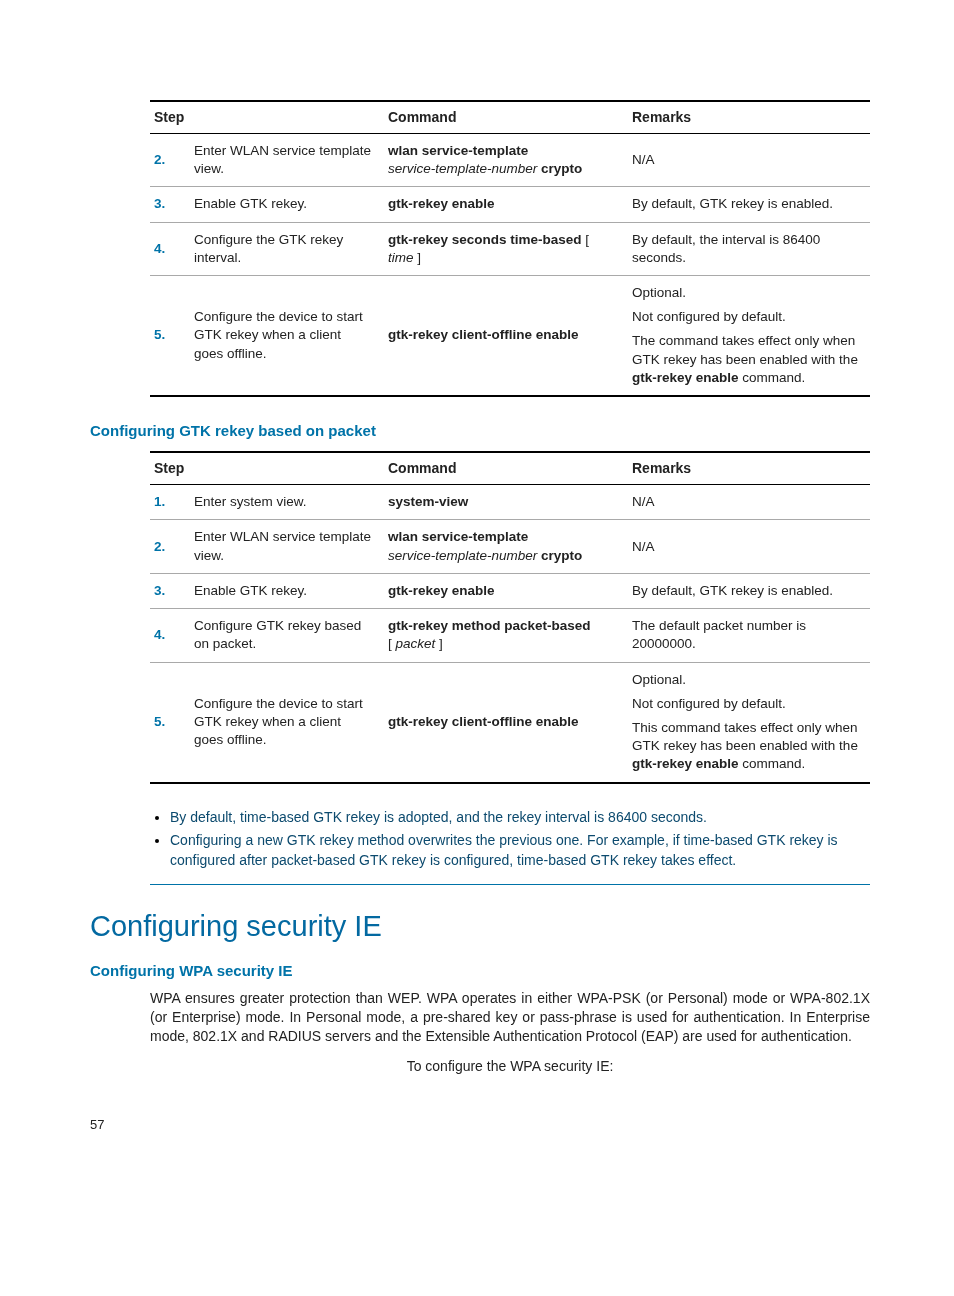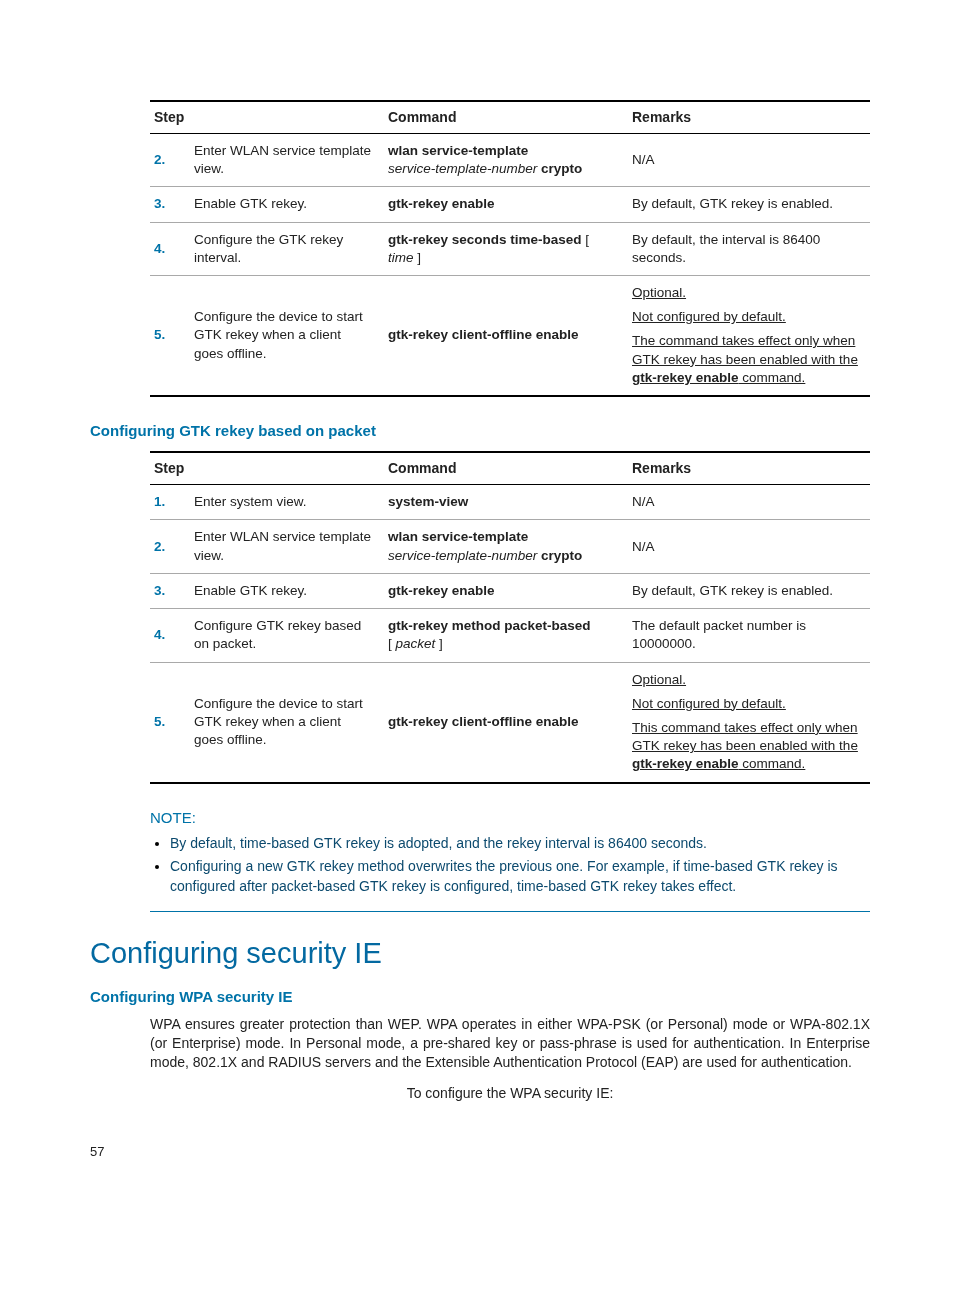--- a/index.html
+++ b/index.html
@@ -78,21 +78,21 @@
     margin: 8px 0 12px 60px;
     width: 720px;
     font-size: 14px;
     text-align: justify;
   }
   .page-num {
     text-align: left;
     font-size: 13px;
     margin-top: 40px;
   }
-  .rparas p { margin: 0 0 6px 0; text-decoration: underline; }
+  .rparas p { margin: 0 0 6px 0; }
   .rparas p:last-child { margin-bottom: 0; }
 </style>
 </head>
 <body>
 
 <table>
   <colgroup>
       <col style="width:34px">
       <col style="width:190px">
       <col style="width:240px">
@@ -182,39 +182,38 @@
       <td class="cmd"><b>gtk-rekey enable</b></td>
       <td>By default, GTK rekey is enabled.</td>
     </tr>
     <tr>
       <td class="num blue">4.</td>
       <td class="step">Configure GTK rekey based on packet.</td>
       <td class="cmd">
         <b>gtk-rekey method packet-based</b><br>
         <span>[ </span><i>packet</i><span> ]</span>
       </td>
-      <td>The default packet number is 10000000.</td>
+      <td>The default packet number is 20000000.</td>
     </tr>
     <tr class="lastrow">
       <td class="num blue">5.</td>
       <td class="step">Configure the device to start GTK rekey when a client goes offline.</td>
       <td class="cmd"><b>gtk-rekey client-offline enable</b></td>
       <td>
         <div class="rparas">
           <p>Optional.</p>
           <p>Not configured by default.</p>
           <p><span>This command takes effect only when GTK rekey has been enabled with the </span><b>gtk-rekey enable</b><span> command.</span></p>
         </div>
       </td>
     </tr>
   </tbody>
 </table>
 
 <div class="note-block">
-  <div class="note-label">NOTE:</div>
   <ul class="note-list">
     <li>By default, time-based GTK rekey is adopted, and the rekey interval is 86400 seconds.</li>
     <li>Configuring a new GTK rekey method overwrites the previous one. For example, if time-based GTK rekey is configured after packet-based GTK rekey is configured, time-based GTK rekey takes effect.</li>
   </ul>
 </div>
 
 <h2 class="section-title">Configuring security IE</h2>
 <h3 class="blue-sub">Configuring WPA security IE</h3>
 
 <p class="body-text">WPA ensures greater protection than WEP. WPA operates in either WPA-PSK (or Personal) mode or WPA-802.1X (or Enterprise) mode. In Personal mode, a pre-shared key or pass-phrase is used for authentication. In Enterprise mode, 802.1X and RADIUS servers and the Extensible Authentication Protocol (EAP) are used for authentication.</p>

